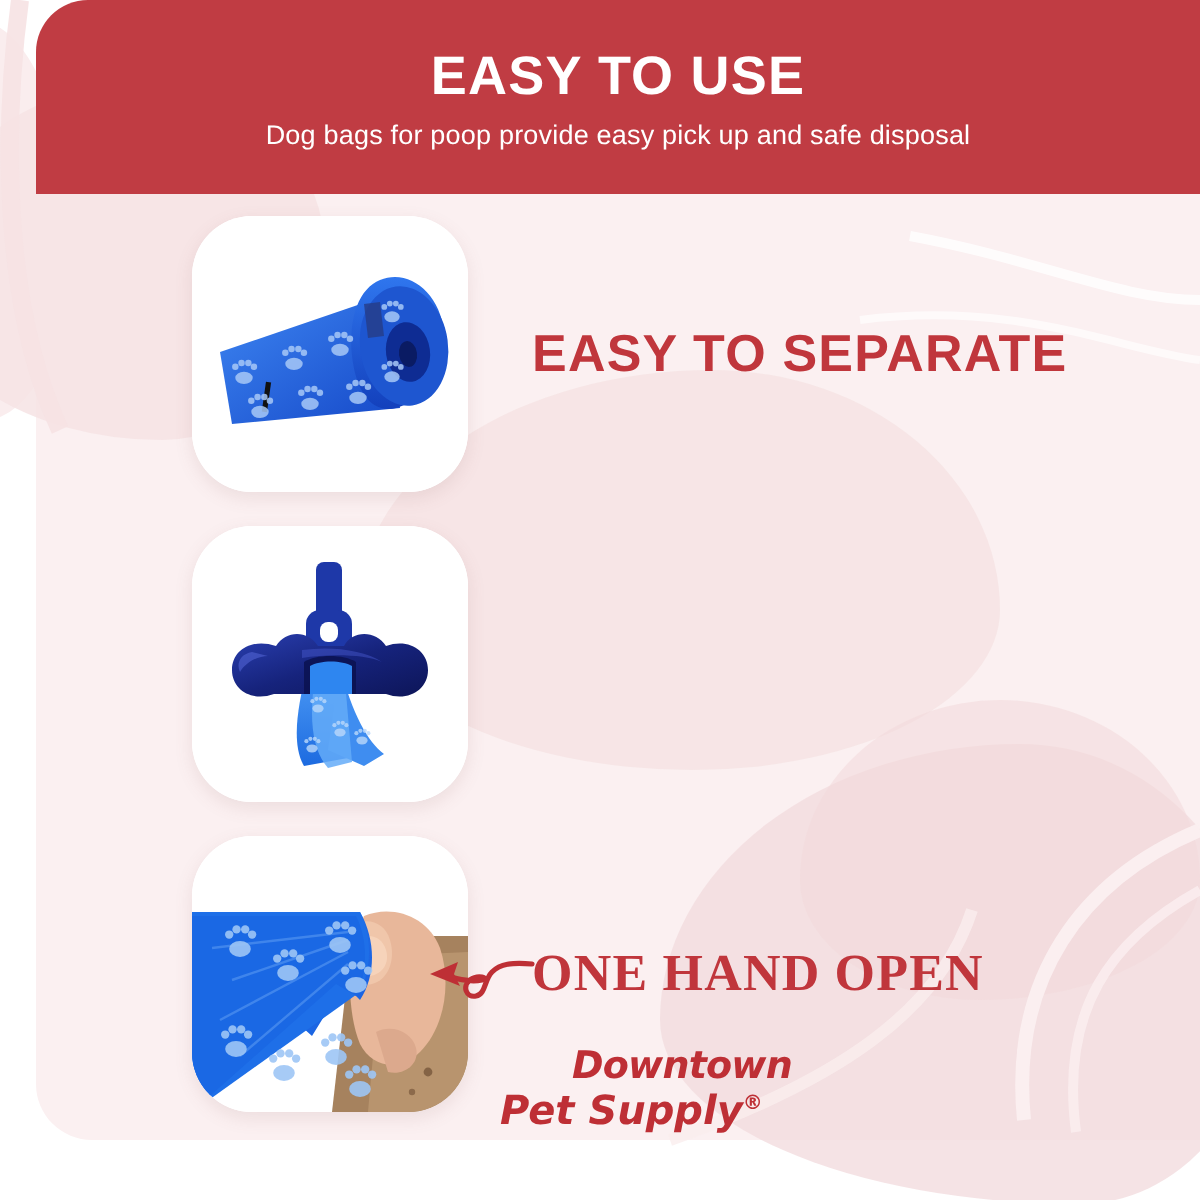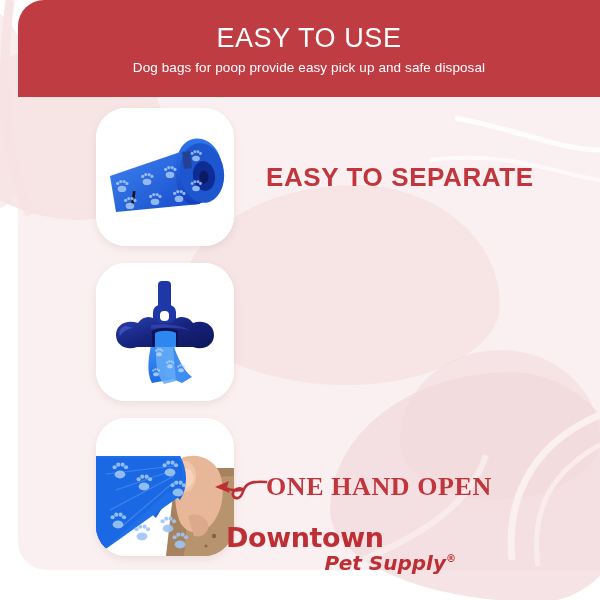--- a/index.html
+++ b/index.html
@@ -41,21 +41,21 @@
   .swirl{position:absolute;pointer-events:none;}
 
   
   .header{
     position:absolute;left:18px;top:0;width:582px;height:97px;
     background:#C03C43;border-radius:26px 0 0 0;
     display:flex;flex-direction:column;align-items:center;justify-content:center;
     color:#ffffff;text-align:center;
   }
   .header h1{
-    margin:0 0 6px 0;font-size:27px;font-weight:400;letter-spacing:.6px;
+    margin:0 0 6px 0;font-size:27px;font-weight:700;letter-spacing:.6px;
     font-family:"Liberation Sans",sans-serif;
   }
   .header p{
     margin:0;font-size:13.5px;font-weight:400;letter-spacing:.1px;
   }
 
   
   .row{position:absolute;left:16px;width:600px;display:flex;align-items:center;}
   .row1{top:108px;height:138px;}
   .row2{top:263px;height:138px;}
@@ -76,27 +76,27 @@
   .caption.with-arrow{left:250px;font-family:Liberation Serif, serif;}
 
   .arrow-wrap{position:absolute;left:196px;top:50%;transform:translateY(-50%);width:56px;height:38px;}
 
   
   .logo{
     position:absolute;left:226px;top:524px;width:230px;text-align:left;
     color:#BE2F35;line-height:1;
   }
   .logo .l1{
-    display:block;font-size:27px;font-weight:700;letter-spacing:-.4px;
+    display:block;font-size:19px;font-weight:700;font-style:italic;letter-spacing:-.4px;
     font-family:"DejaVu Sans",sans-serif;
+    text-align:center;
   }
   .logo .l2{
     display:block;font-size:20px;font-weight:700;font-style:italic;margin-top:2px;margin-left:24px;
     font-family:"DejaVu Sans",sans-serif;
-    text-align:right;
   }
   .logo .reg{font-size:10px;vertical-align:super;font-weight:700;}
 </style>
 </head>
 <body>
 
 <div id="stage">
 
   <div class="bg-panel"></div>
   <div class="blob-topleft2"></div>

